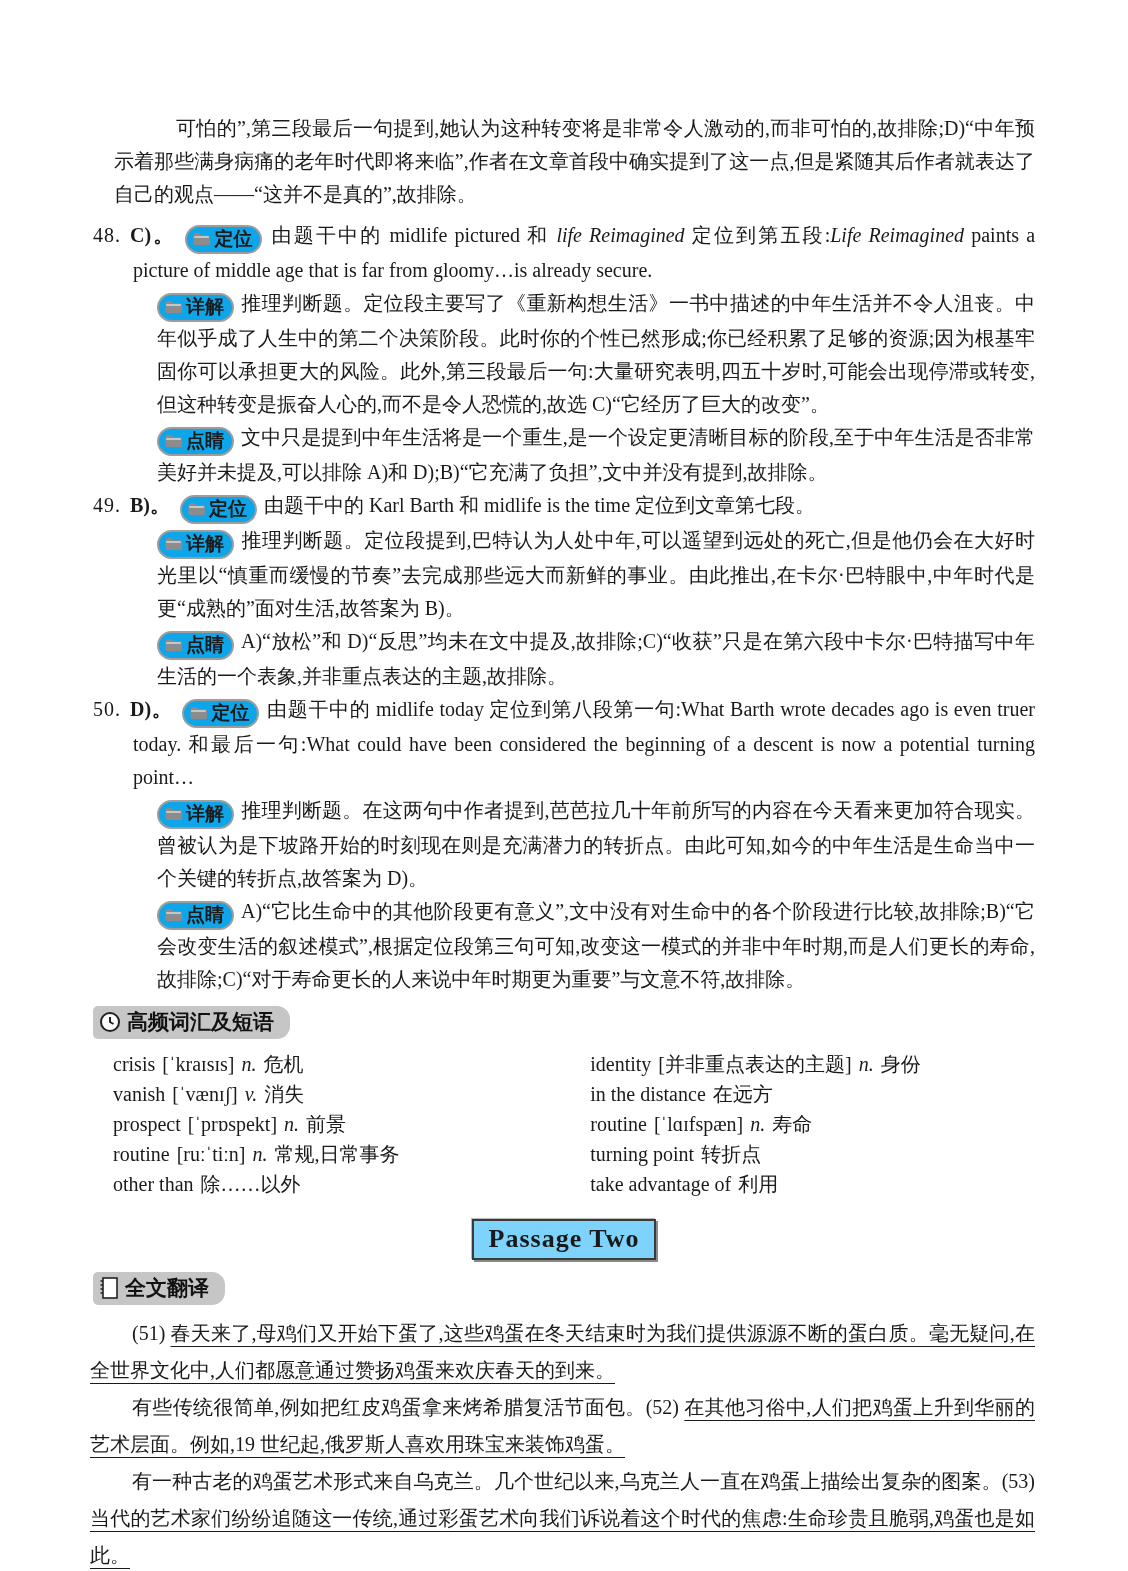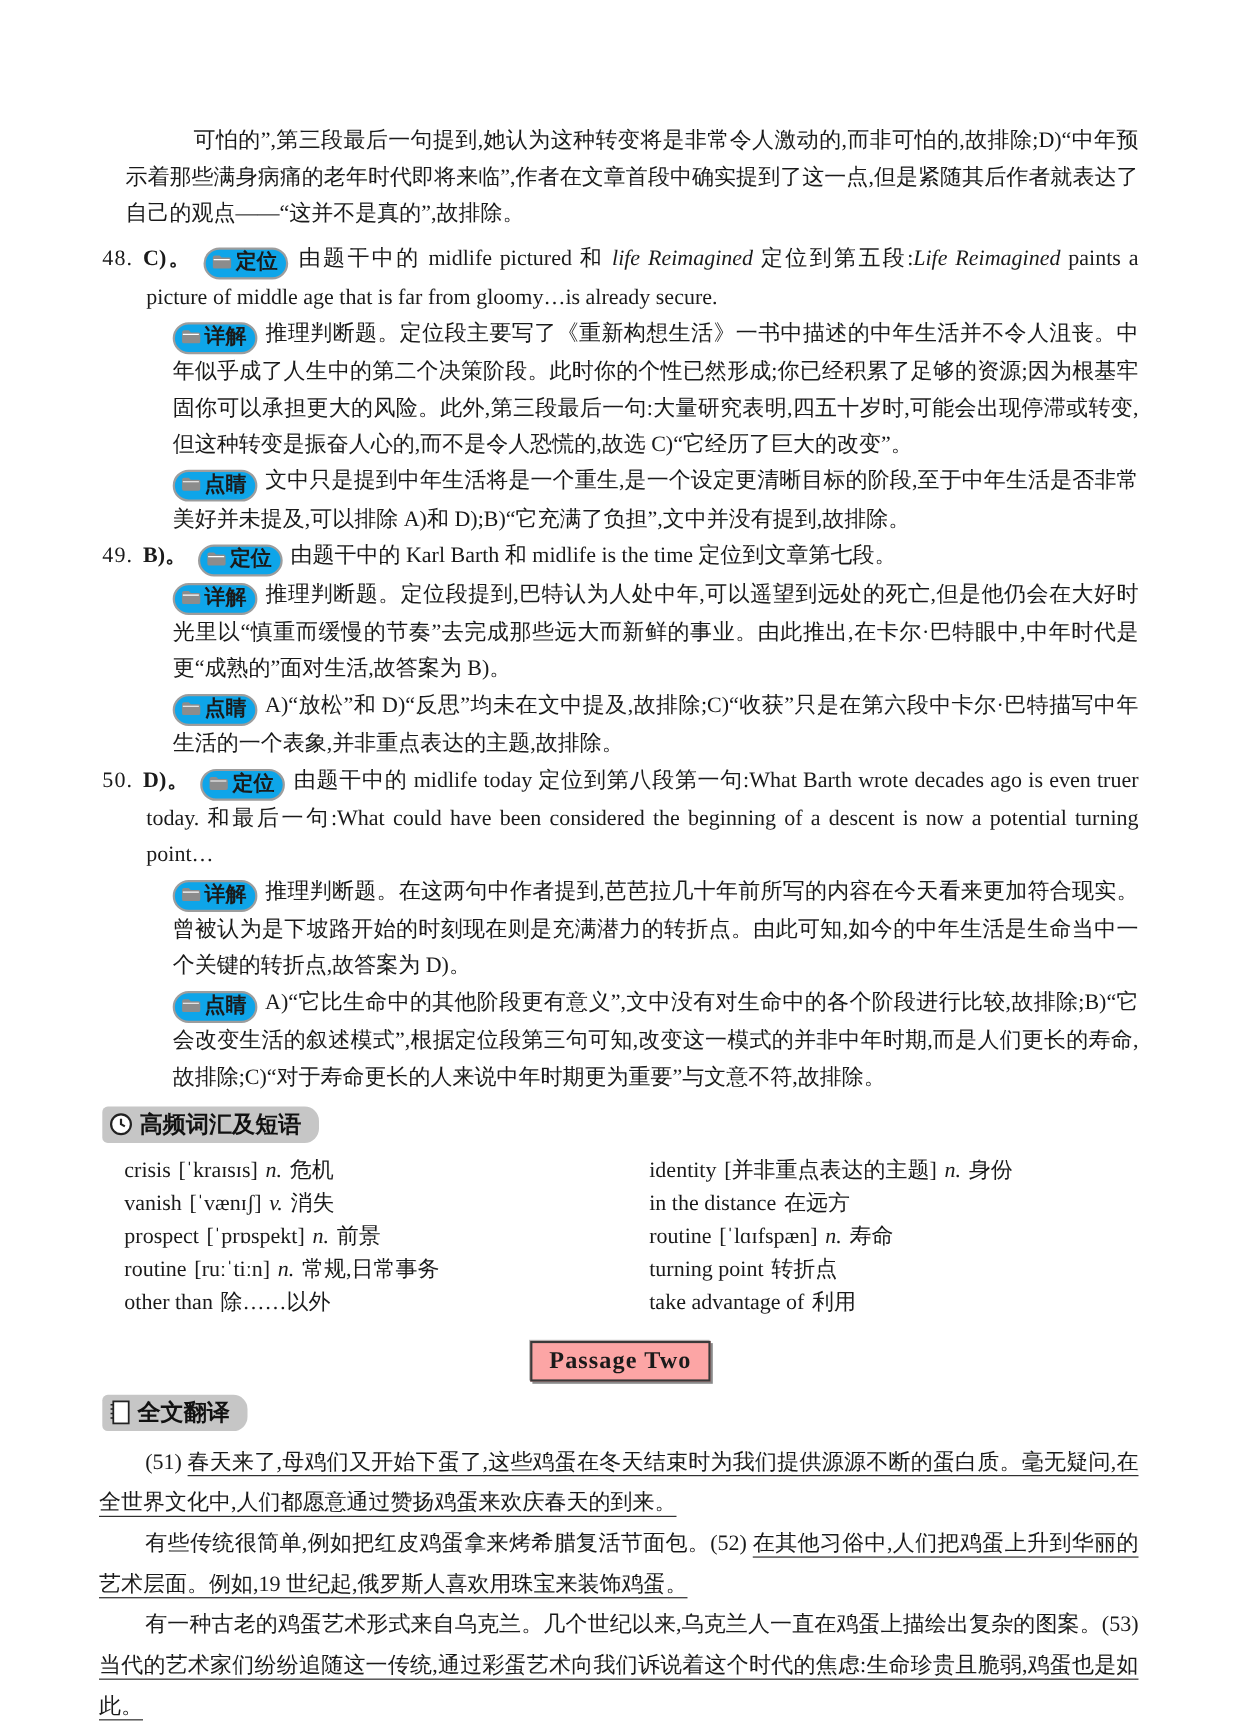--- a/index.html
+++ b/index.html
@@ -45,21 +45,21 @@
   .vcol-right{padding-left:8px;}
   .vrow{font-size:20px;line-height:30px;margin:0;}
   .vrow span{margin-right:7px;}
   .vrow span:empty{display:none;margin:0;}
   .vpos{font-style:italic;}
 
   
   .passage-box-wrap{text-align:center;margin:20px 0 12px 0;}
   .passage-box{
     display:inline-block;border:2px solid #3a3a3a;box-shadow:2px 2px 0 #8a8a8a, -1px -1px 0 #bbb;
-    padding:3px 15px 4px 15px;font-weight:bold;font-size:22px;letter-spacing:1px;background:#fca5a5;
+    padding:3px 15px 4px 15px;font-weight:bold;font-size:26px;letter-spacing:1px;background:#7dd3fc;
   }
 
   
   .t-para{font-size:20px;line-height:37px;text-align:justify;margin:0 0 0 -3px;text-indent:42px;}
 </style>
 </head>
 <body>
 
 <div class="page">
 

